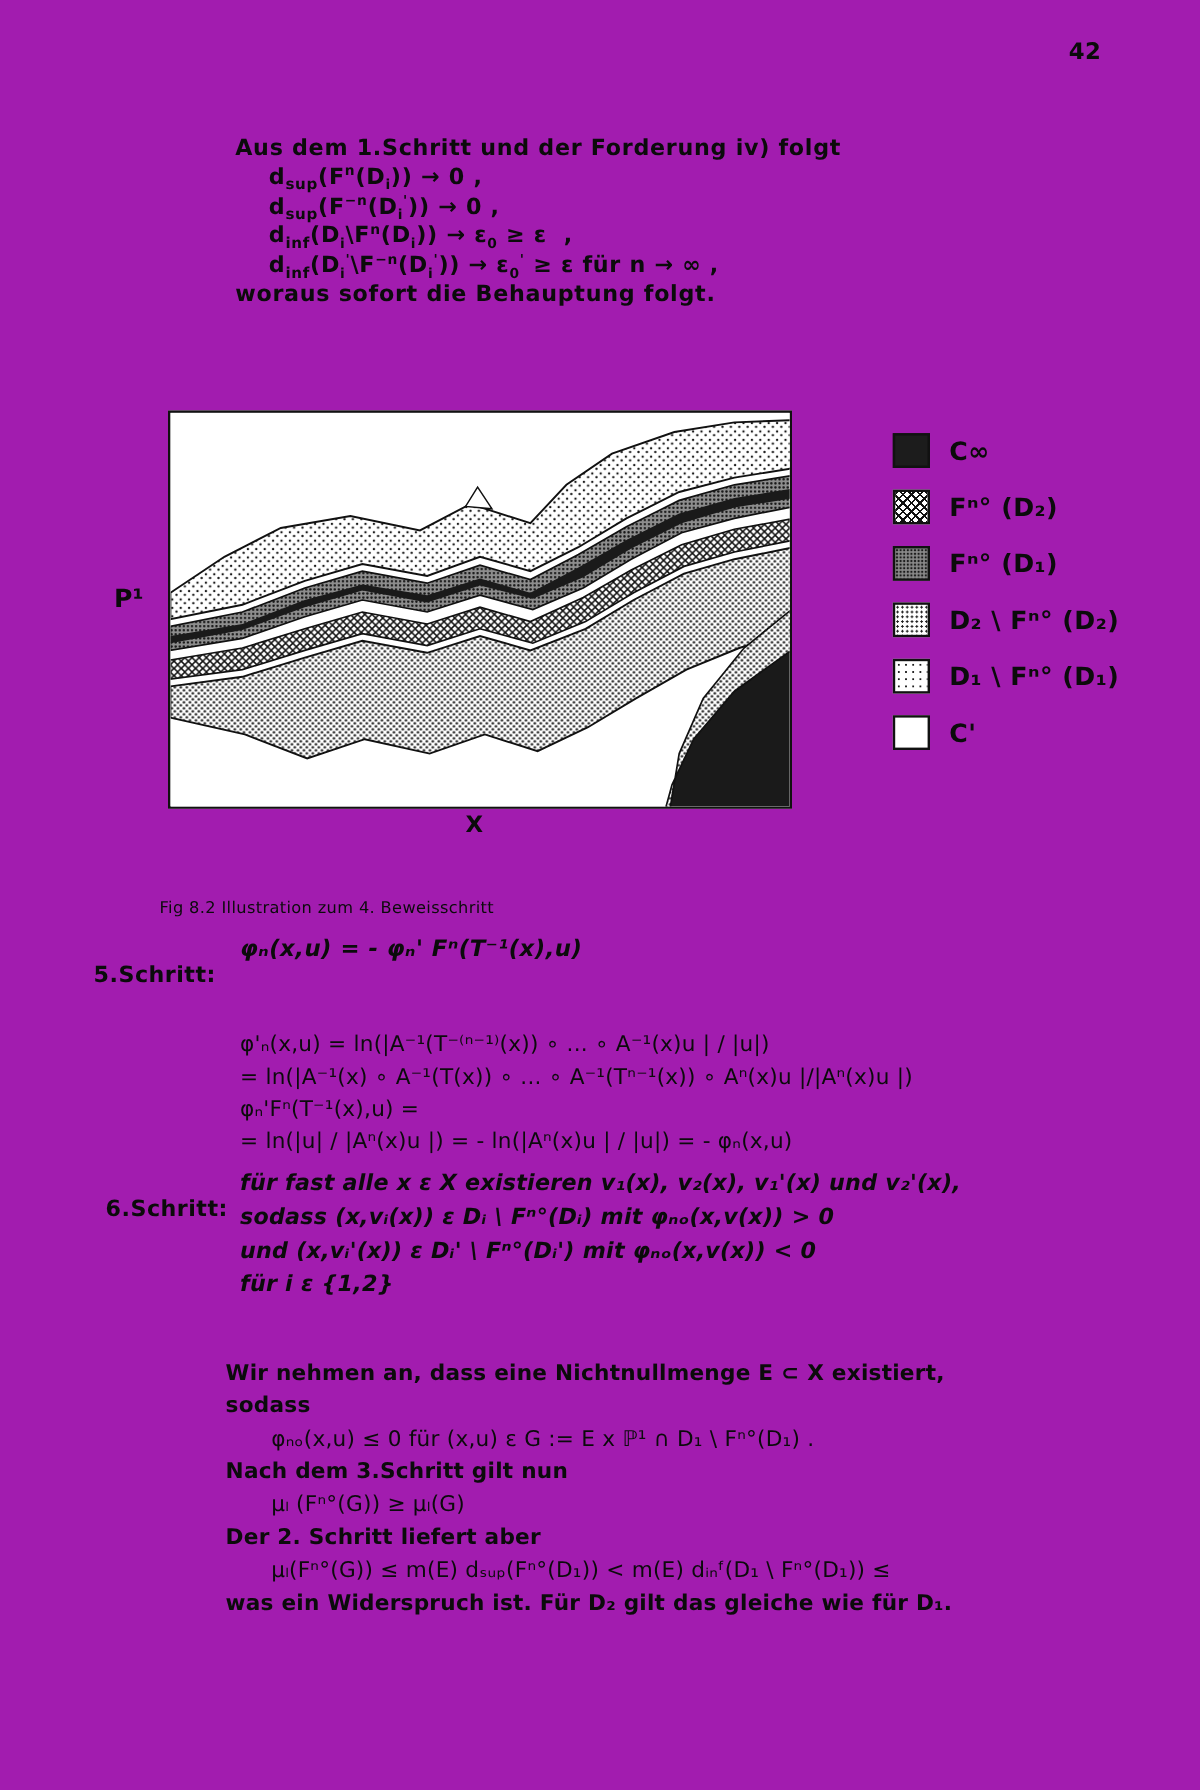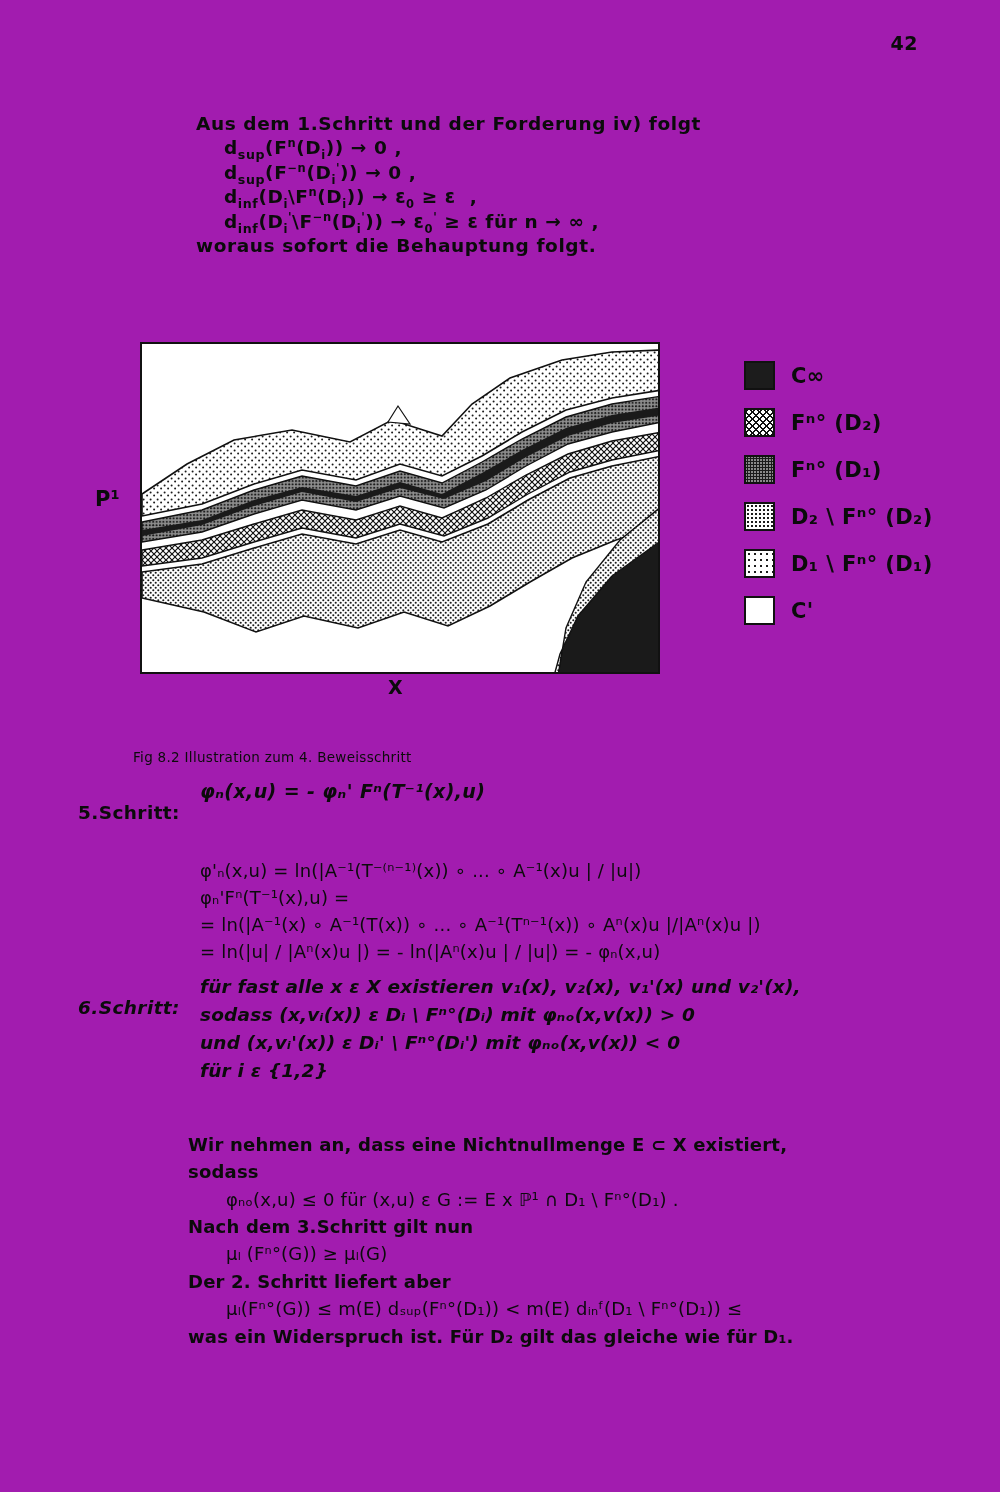--- a/index.html
+++ b/index.html
@@ -262,26 +262,26 @@
       <span class="swatch sw-white"></span>
       <span class="legend-label">C'</span>
     </div>
   </div>
 
   <div class="step-head" style="left:78px; top:802px;">5.Schritt:</div>
   <div class="step-head step-title-italic" style="left:200px; top:780px; font-size:19px;">φₙ(x,u) = - φₙ' Fⁿ(T⁻¹(x),u)</div>
 
   <div class="body-block" style="left:200px; top:857px;">
     <div>φ'ₙ(x,u) = ln(|A⁻¹(T⁻⁽ⁿ⁻¹⁾(x)) ∘ ... ∘ A⁻¹(x)u | / |u|)</div>
+    <div>=  ln(|A⁻¹(x) ∘ A⁻¹(T(x)) ∘ ... ∘ A⁻¹(Tⁿ⁻¹(x)) ∘ Aⁿ(x)u  |/|Aⁿ(x)u |)</div>
     <div>φₙ'Fⁿ(T⁻¹(x),u) =</div>
-    <div>=  ln(|A⁻¹(x) ∘ A⁻¹(T(x)) ∘ ... ∘ A⁻¹(Tⁿ⁻¹(x)) ∘ Aⁿ(x)u  |/|Aⁿ(x)u |)</div>
     <div>=  ln(|u| / |Aⁿ(x)u |) = - ln(|Aⁿ(x)u | / |u|) = - φₙ(x,u)</div>
   </div>
 
-  <div class="step-head" style="left:78px; top:997px;font-style:italic;">6.Schritt:</div>
+  <div class="step-head" style="left:88px; top:997px;">6.Schritt:</div>
   <div class="body-block ital" style="left:200px; top:973px; font-size:18.5px; line-height:1.52;">
     <div>für fast alle x ε X existieren v₁(x), v₂(x), v₁'(x) und v₂'(x),</div>
     <div>sodass (x,vᵢ(x)) ε Dᵢ \ Fⁿ°(Dᵢ)  mit  φₙₒ(x,v(x)) &gt; 0</div>
     <div>und      (x,vᵢ'(x)) ε Dᵢ' \ Fⁿ°(Dᵢ')  mit  φₙₒ(x,v(x))  &lt; 0</div>
     <div>für i ε {1,2}</div>
   </div>
 
   <div class="body-block" style="left:188px; top:1131px; line-height:1.52;">
     <div class="bold">Wir nehmen an, dass eine Nichtnullmenge E ⊂ X existiert,</div>
     <div class="bold">sodass</div>

